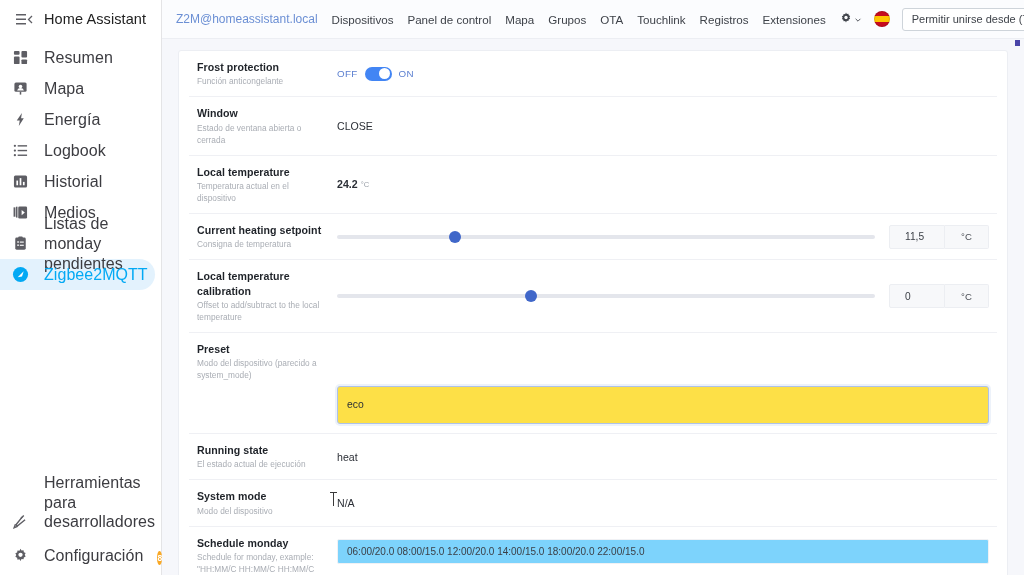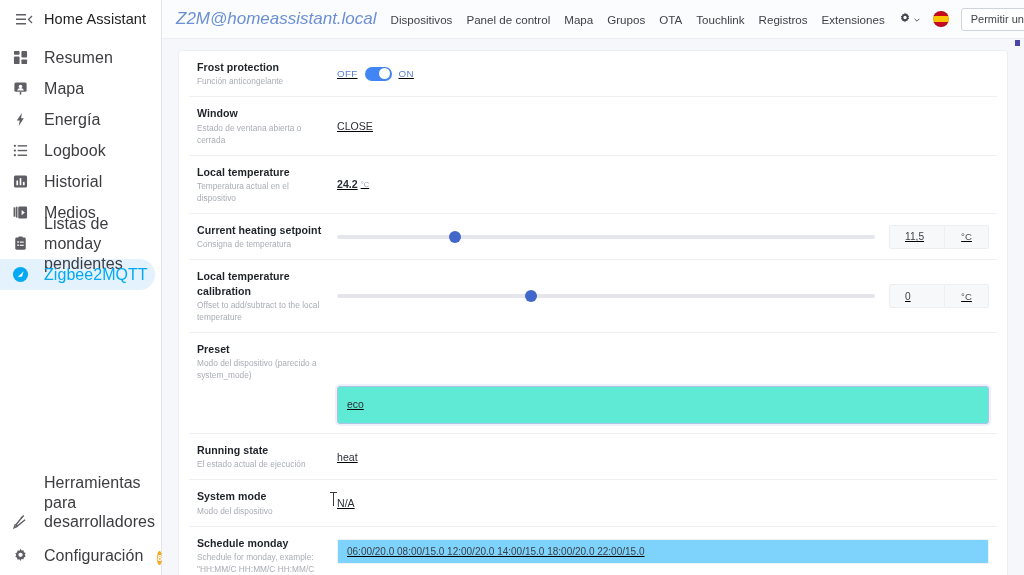--- a/index.html
+++ b/index.html
@@ -84,24 +84,23 @@
   }
   .topbar {
     height: 39px; flex: 0 0 39px;
     background: #fbfcfe;
     display: flex; align-items: center;
     padding: 0 8px 0 14px;
     gap: 0px;
     border-bottom: 1px solid #eceef3;
   }
   .tb-brand {
-    font-size: 17px; color: #6b8fd4; margin-right: 14px;
+    font-size: 12px; color: #6b8fd4; margin-right: 14px;
     cursor: pointer; white-space: nowrap;
     border-bottom: 1px solid transparent;
-    font-style: italic;
   }
   .tb-link {
     font-size: 11.6px; color: #3e4249;
     margin-right: 14px; cursor: pointer; white-space: nowrap;
   }
   .tb-gear {
     display: flex; align-items: center; gap: 2px;
     margin-right: 12px; color: #3e4249; cursor: pointer;
   }
   .flag {
@@ -147,21 +146,21 @@
   .row-title {
     font-size: 10.6px; color: #1f2329; font-weight: 600;
     line-height: 1.35; letter-spacing: .05px;
   }
   .row-desc {
     font-size: 8.3px; color: #a9adb4; line-height: 1.45;
     margin-top: 1px; letter-spacing: .02px;
   }
   .row-right {
     flex: 1 1 auto; display: flex; align-items: center;
-    padding-right: 8px; min-height: 26px; text-decoration: underline;
+    padding-right: 8px; min-height: 26px;
   }
   .row-right.top { align-items: flex-start; padding-top: 3px; }
 
   .val-text { font-size: 10.6px; color: #2b2f36; }
   .val-num { font-size: 10.6px; color: #2b2f36; font-weight: 600; }
   .val-unit { font-size: 7.6px; color: #9aa0a8; margin-left: 3px; vertical-align: 2px; }
 
   
   .toggle-wrap { display: flex; align-items: center; gap: 7px; }
   .tg-lbl { font-size: 9.8px; color: #5b7fd0; letter-spacing:.3px; }
@@ -203,21 +202,21 @@
     background: #f7f8fa; border: 1px solid #eceef2; border-left: none;
     border-radius: 0 2px 2px 0;
     display: flex; align-items: center; justify-content: center;
     font-size: 9.6px; color: #4a4e55;
   }
 
   
   .txt-input {
     width: 100%; height: 26px;
     border: 1px solid #aec2e8; border-radius: 3px;
-    background: #5eead4; padding: 18px 9px;
+    background: #fde047; padding: 18px 9px;
     font-size: 10.4px; color: #2b2f36;
     display: flex; align-items: center;
     box-shadow: 0 0 0 2px rgba(173,197,234,.22);
     margin-top: 44px;
   }
   .sched-input {
     width: 100%; height: 25px;
     border: 1px solid #f0f1f4; border-radius: 2px;
     background: #7dd3fc; padding: 0 9px;
     font-size: 10px; color: #3c4047;

